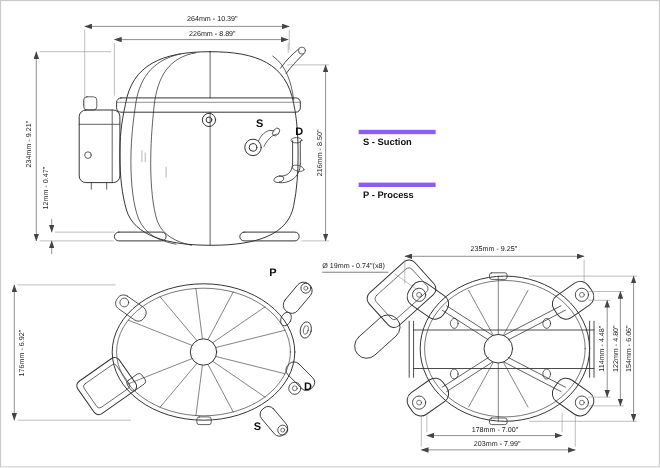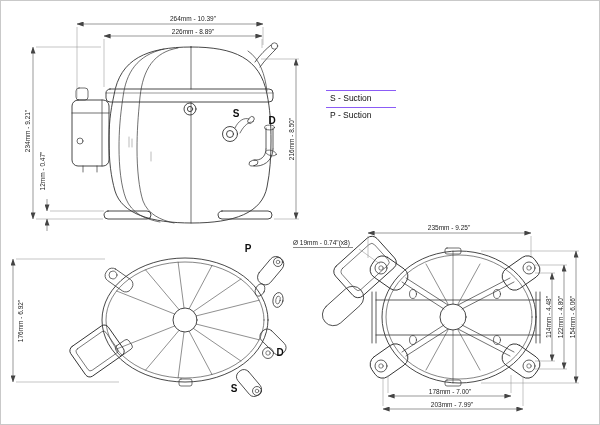--- a/index.html
+++ b/index.html
@@ -17,22 +17,22 @@
   .port{
     position:absolute;font-size:10px;font-weight:bold;color:#0d0d0d;
     transform:translate(-50%,-50%);
   }
   .hole-note{
     position:absolute;left:292px;top:238px;font-size:6.5px;color:#1c1c1c;
     white-space:nowrap;border-bottom:1px solid #8a8a8a;padding:0 3px 1px 0;
   }
   .legend{position:absolute;left:325px;top:89px;width:70px;}
   .legend-row{
-    height:15.7px;line-height:15.7px;border-top:1px solid #8b5cf6;
-    font-size:8.5px;font-weight:normal;color:#101010;padding-left:4px;
+    height:15.7px;line-height:15.7px;border-top:4px solid #8b5cf6;
+    font-size:8.5px;font-weight:bold;color:#101010;padding-left:4px;margin-top:28px;
   }
   .legend-row.last{border-bottom:1px solid #b0b0b0;}
 </style>
 </head>
 <body>
 
 <div class="page">
 
   <svg width="600" height="425" viewBox="0 0 600 425">
     <defs>
@@ -215,17 +215,17 @@
   <div class="dim v" style="left:547px;top:316px">114mm - 4.48"</div>
   <div class="dim v" style="left:559px;top:316px">122mm - 4.80"</div>
   <div class="dim v" style="left:571px;top:316px">154mm - 6.06"</div>
   <div class="hole-note">Ø 19mm - 0.74"(x8)</div>
 
   <div class="legend">
     <div class="legend-row">
       <span>S - Suction</span>
     </div>
     <div class="legend-row">
-      <span>P - Suction</span>
+      <span>P - Process</span>
     </div>
   </div>
 
 </div>
 
 </body></html>

